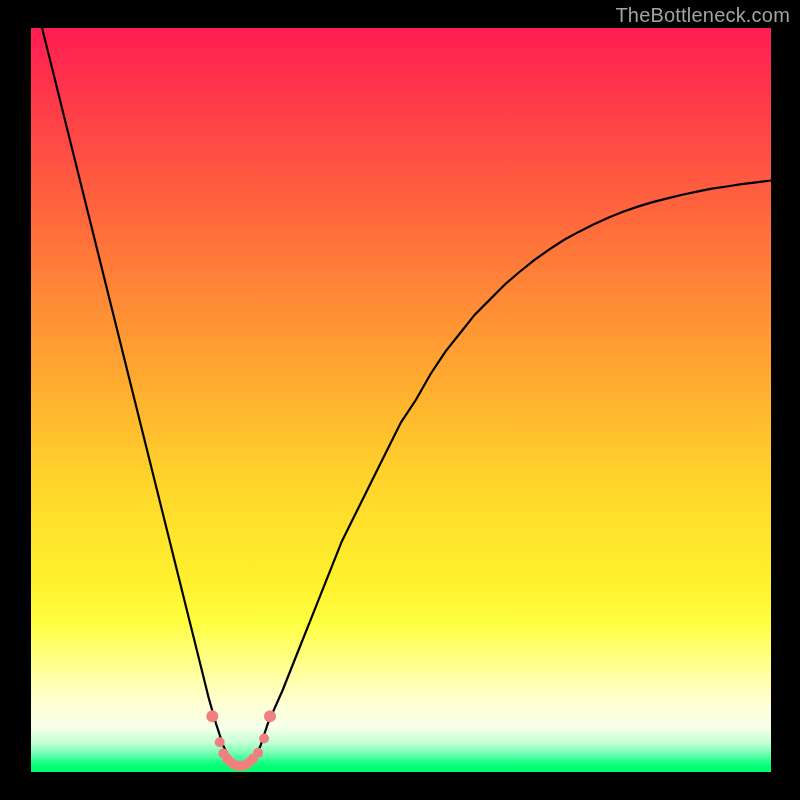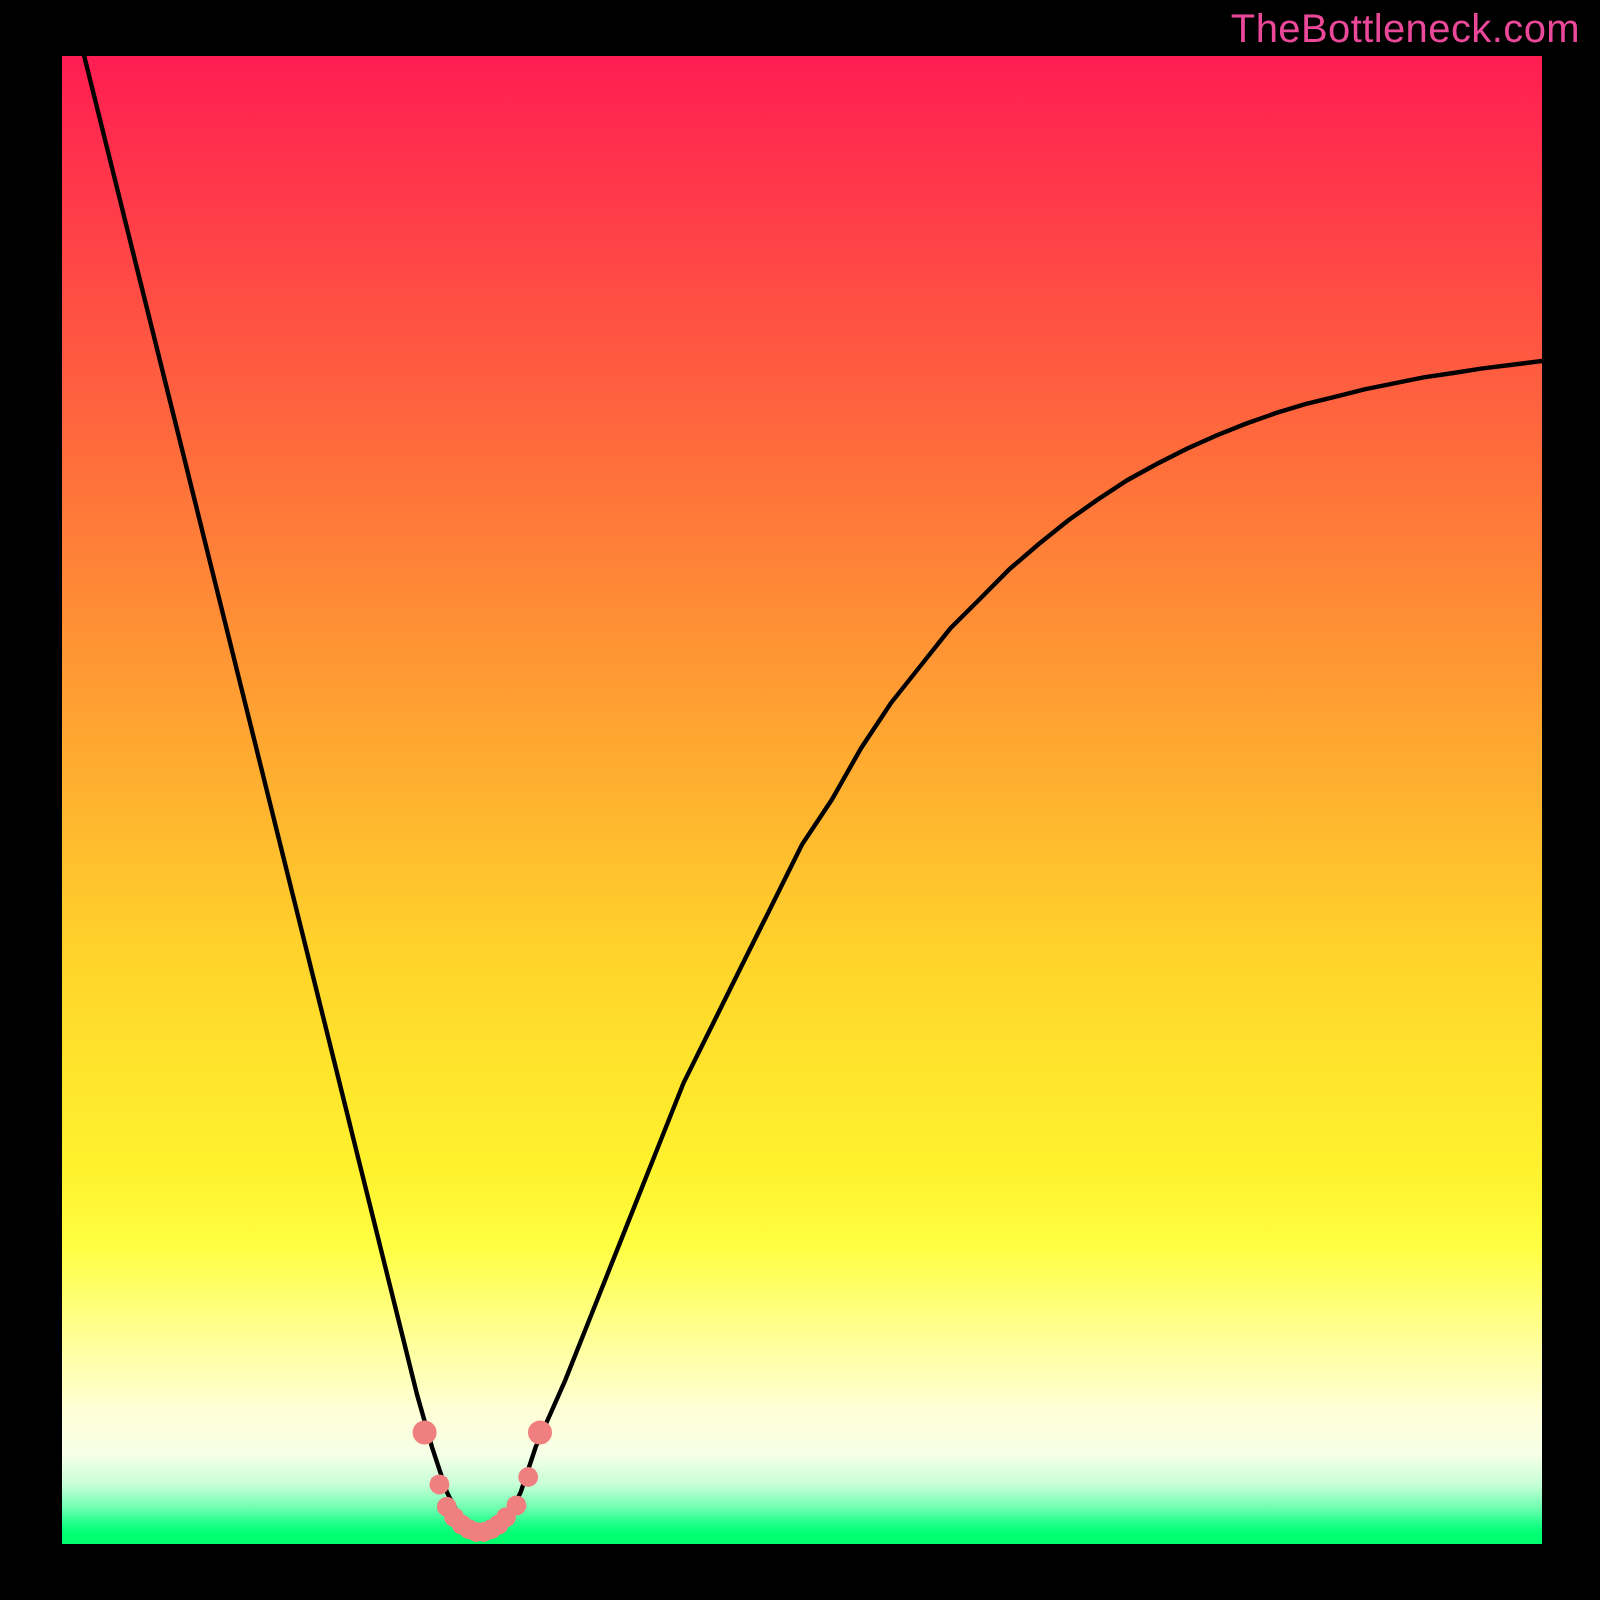--- a/index.html
+++ b/index.html
@@ -14,21 +14,21 @@
   .frame {
     position: relative;
     width: 800px;
     height: 800px;
     background: #000;
   }
   .watermark {
     position: absolute;
     top: 4px;
     right: 10px;
-    color: #ec4899;
+    color: #a3a3a3;
     font-size: 20px;
     font-weight: 500;
     letter-spacing: 0.2px;
     z-index: 5;
     user-select: none;
   }
   .plot {
     position: absolute;
     left: 31px;
     top: 28px;

